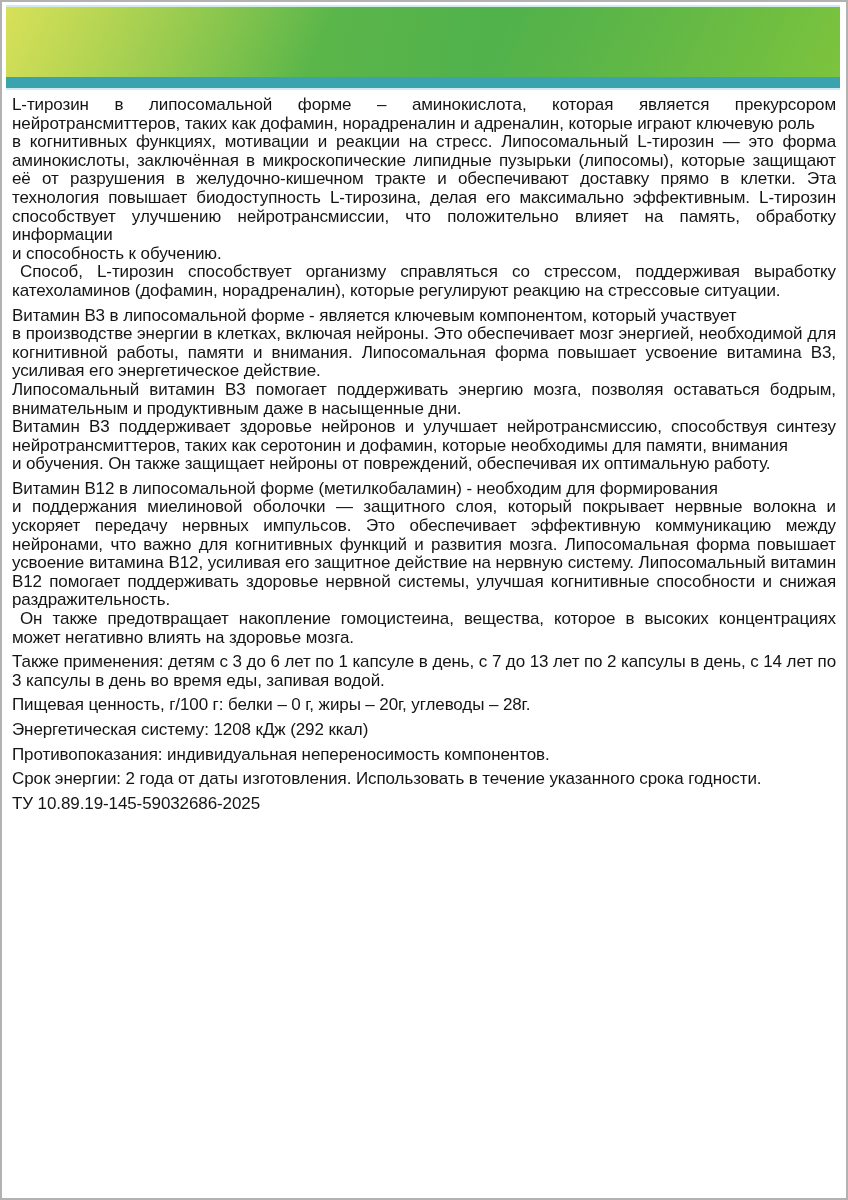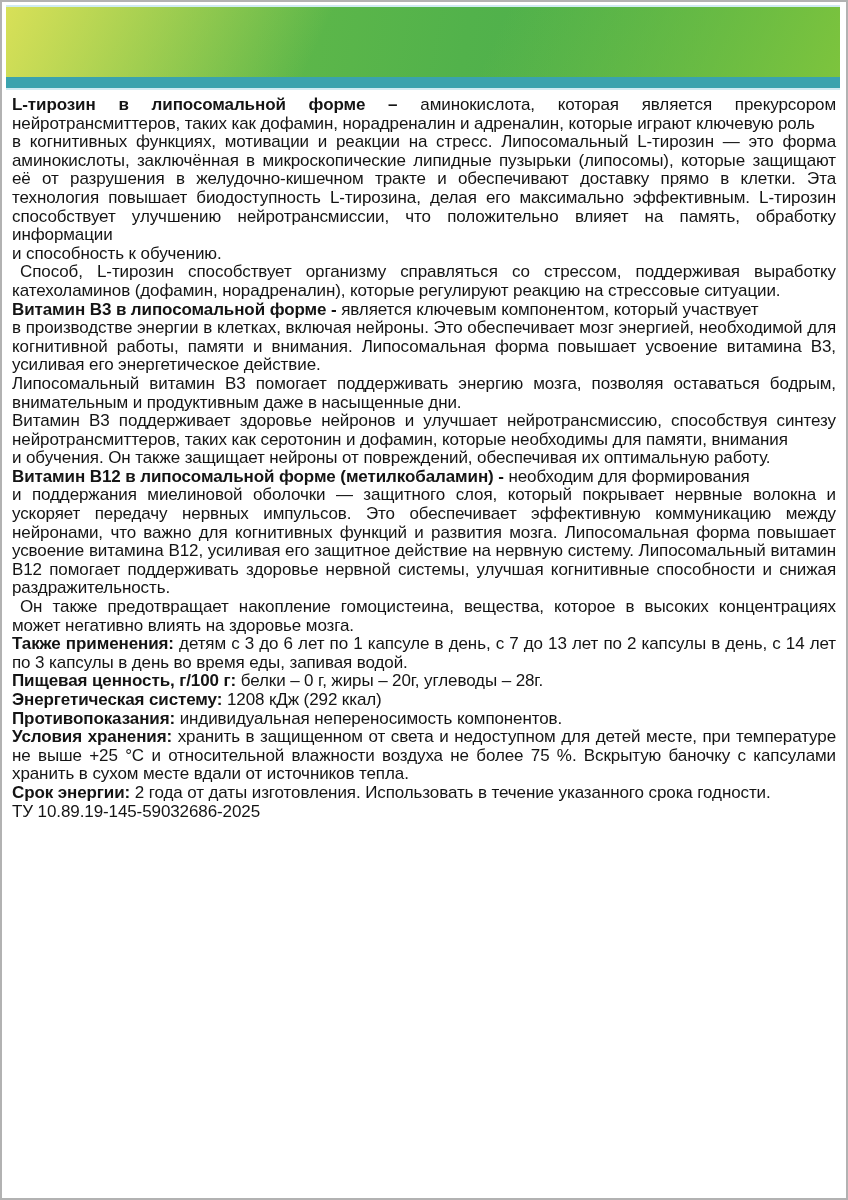--- a/index.html
+++ b/index.html
@@ -32,23 +32,23 @@
     background:var(--stripe,#3aa3ae);
   }
   .content{
     padding:6px 10px 0 10px;
     font-size:17px;
     line-height:18.6px;
     color:#141414;
     letter-spacing:-0.1px;
   }
   .para{margin:0;text-align:justify;hyphens:none;}
-  .para.gap{margin-top:0;}
+  .para.gap{margin-top:6px;}
   .para.indent{text-indent:8px;}
-  .para strong{font-weight:bold;}
+  .para strong{font-weight:normal;}
 </style>
 </head>
 <body>
 
 <div class="page">
   <div class="banner">
     <div class="banner-gradient"></div>
     <div class="banner-stripe"></div>
   </div>
   <div class="content" id="content">
@@ -56,17 +56,16 @@
       <p class="para indent">Способ, L-тирозин способствует организму справляться со стрессом, поддерживая выработку катехоламинов (дофамин, норадреналин), которые регулируют реакцию на стрессовые ситуации.</p>
       <p class="para gap"><strong>Витамин В3 в липосомальной форме - </strong>является ключевым компонентом, который участвует<br>в производстве энергии в клетках, включая нейроны. Это обеспечивает мозг энергией, необходимой для когнитивной работы, памяти и внимания. Липосомальная форма повышает усвоение витамина В3, усиливая его энергетическое действие.</p>
       <p class="para">Липосомальный витамин В3 помогает поддерживать энергию мозга, позволяя оставаться бодрым, внимательным и продуктивным даже в насыщенные дни.</p>
       <p class="para">Витамин В3 поддерживает здоровье нейронов и улучшает нейротрансмиссию, способствуя синтезу нейротрансмиттеров, таких как серотонин и дофамин, которые необходимы для памяти, внимания<br>и обучения. Он также защищает нейроны от повреждений, обеспечивая их оптимальную работу.</p>
       <p class="para gap"><strong>Витамин В12 в липосомальной форме (метилкобаламин) - </strong>необходим для формирования<br>и поддержания миелиновой оболочки — защитного слоя, который покрывает нервные волокна и ускоряет передачу нервных импульсов. Это обеспечивает эффективную коммуникацию между нейронами, что важно для когнитивных функций и развития мозга. Липосомальная форма повышает усвоение витамина В12, усиливая его защитное действие на нервную систему. Липосомальный витамин В12 помогает поддерживать здоровье нервной системы, улучшая когнитивные способности и снижая раздражительность.</p>
       <p class="para indent">Он также предотвращает накопление гомоцистеина, вещества, которое в высоких концентрациях может негативно влиять на здоровье мозга.</p>
       <p class="para gap"><strong>Также применения: </strong>детям с 3 до 6 лет по 1 капсуле в день, с 7 до 13 лет по 2 капсулы в день, с 14 лет по 3 капсулы в день во время еды, запивая водой.</p>
       <p class="para gap"><strong>Пищевая ценность, г/100 г: </strong>белки – 0 г, жиры – 20г, углеводы – 28г.</p>
       <p class="para gap"><strong>Энергетическая систему: </strong>1208 кДж (292 ккал)</p>
       <p class="para gap"><strong>Противопоказания: </strong>индивидуальная непереносимость компонентов.</p>
-      <p class="para gap"><strong>Условия хранения: </strong>хранить в защищенном от света и недоступном для детей месте, при температуре не выше +25 °С и относительной влажности воздуха не более 75 %. Вскрытую баночку с капсулами хранить в сухом месте вдали от источников тепла.</p>
       <p class="para gap"><strong>Срок энергии: </strong>2 года от даты изготовления. Использовать в течение указанного срока годности.</p>
       <p class="para gap">ТУ 10.89.19-145-59032686-2025</p>
     </div>
 </div>
 
 </body></html>

